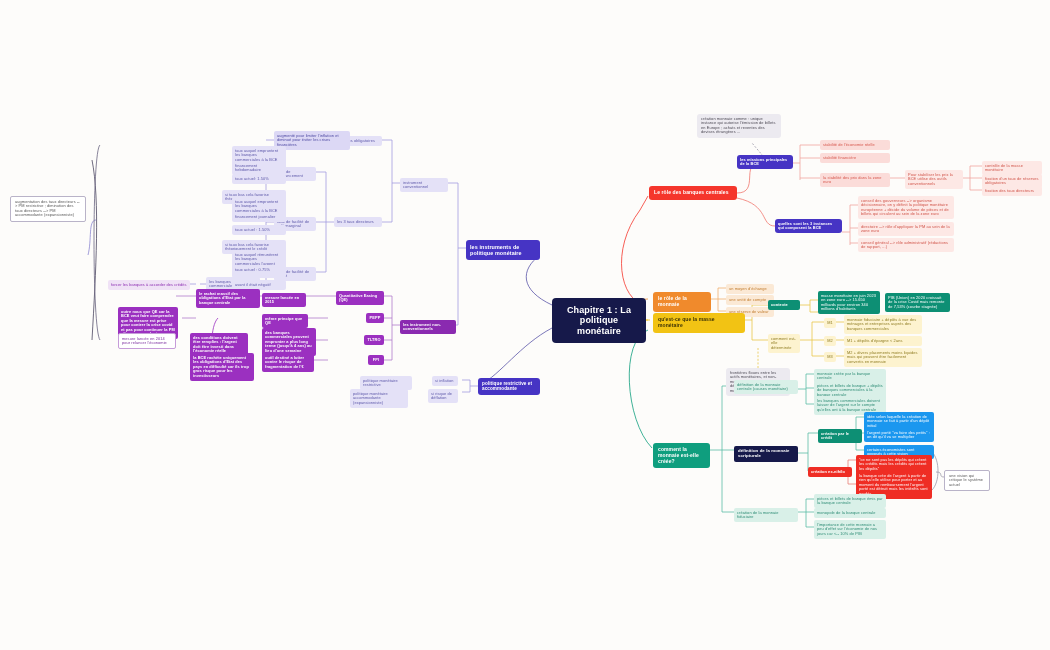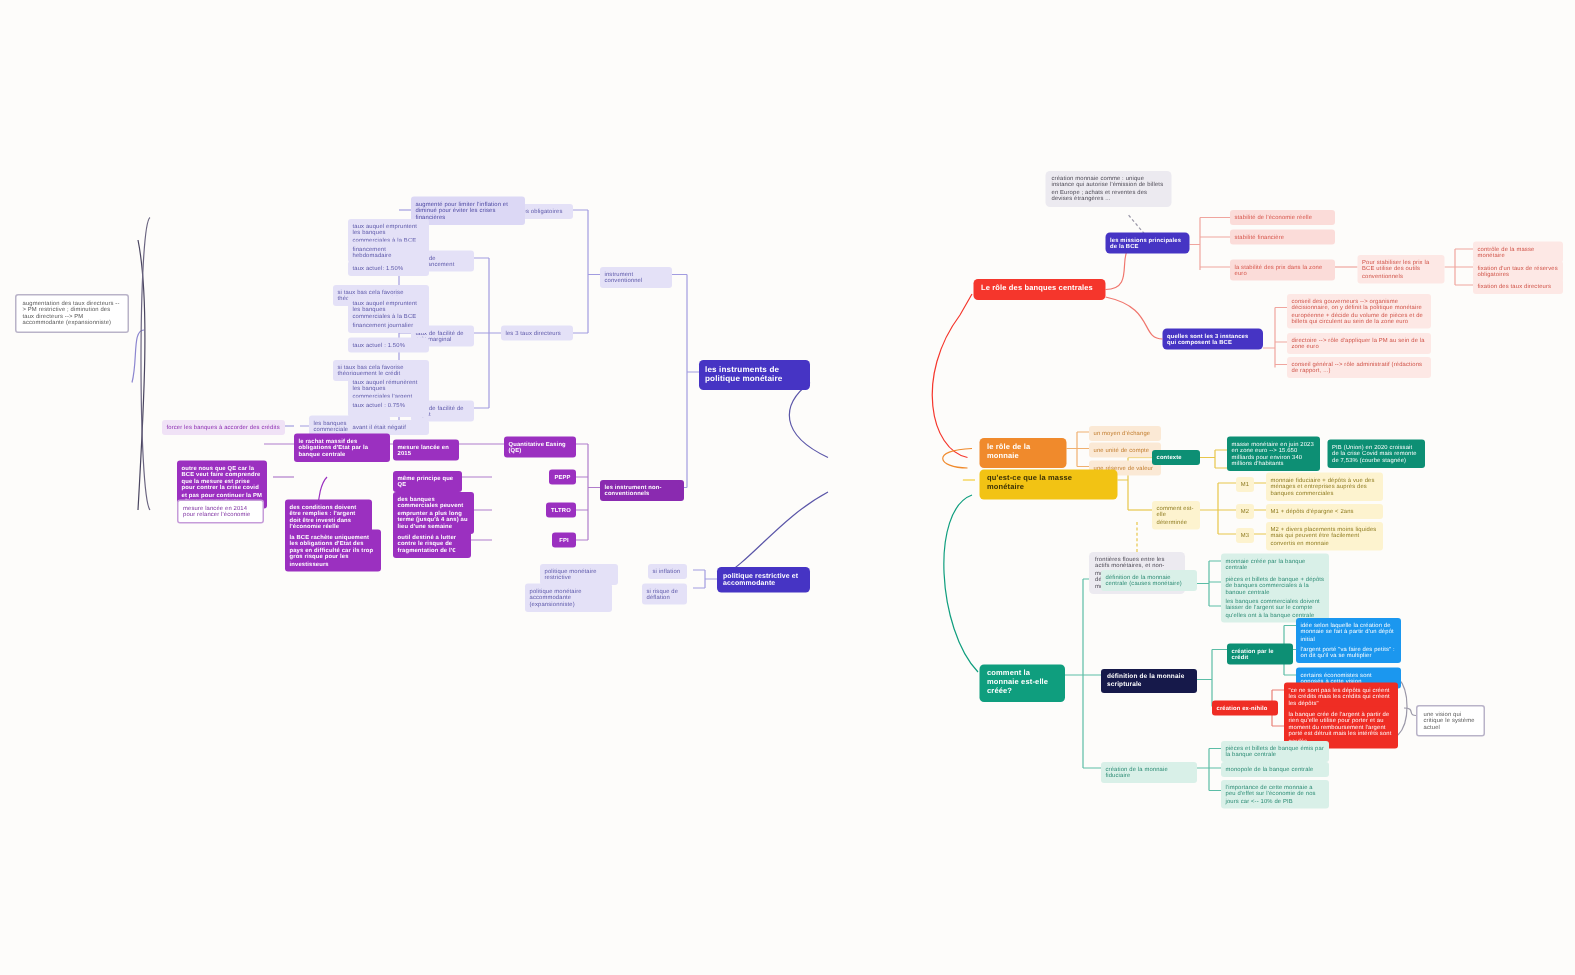--- a/index.html
+++ b/index.html
@@ -131,20 +131,21 @@
     <path d="M100,145 C92,150 92,330 100,340"></path>
   </g>
   <g fill="none" stroke="#9b30c0" stroke-width="0.8">
     <path d="M218,318 C210,326 210,356 218,364"></path>
   </g>
   <g fill="none" stroke="#9b98a8" stroke-width="0.8">
     <path d="M932,452 C940,460 940,482 932,490"></path>
   </g>
 </svg>
 
+<div class="node n-root" style="left:552px;top:298px;width:94px;">Chapitre 1 : La politique monétaire</div>
 
 <div class="node n-red" style="left:649px;top:186px;width:88px;">Le rôle des banques centrales</div>
 
 <div class="node n-indigo" style="left:737px;top:155px;width:56px;font-size:3.9px;padding:2.6px 3px;">les missions principales de la BCE</div>
 <div class="node n-indigo" style="left:775px;top:219px;width:67px;font-size:3.9px;padding:2.6px 3px;">quelles sont les 3 instances qui composent la BCE</div>
 
 <div class="node n-note" style="left:697px;top:114px;width:84px;">création monnaie comme : unique instance qui autorise l'émission de billets en Europe ; achats et reventes des devises étrangères ...</div>
 
 <div class="node n-pink" style="left:820px;top:140px;width:70px;">stabilité de l'économie réelle</div>
 <div class="node n-pink" style="left:820px;top:153px;width:70px;">stabilité financière</div>

